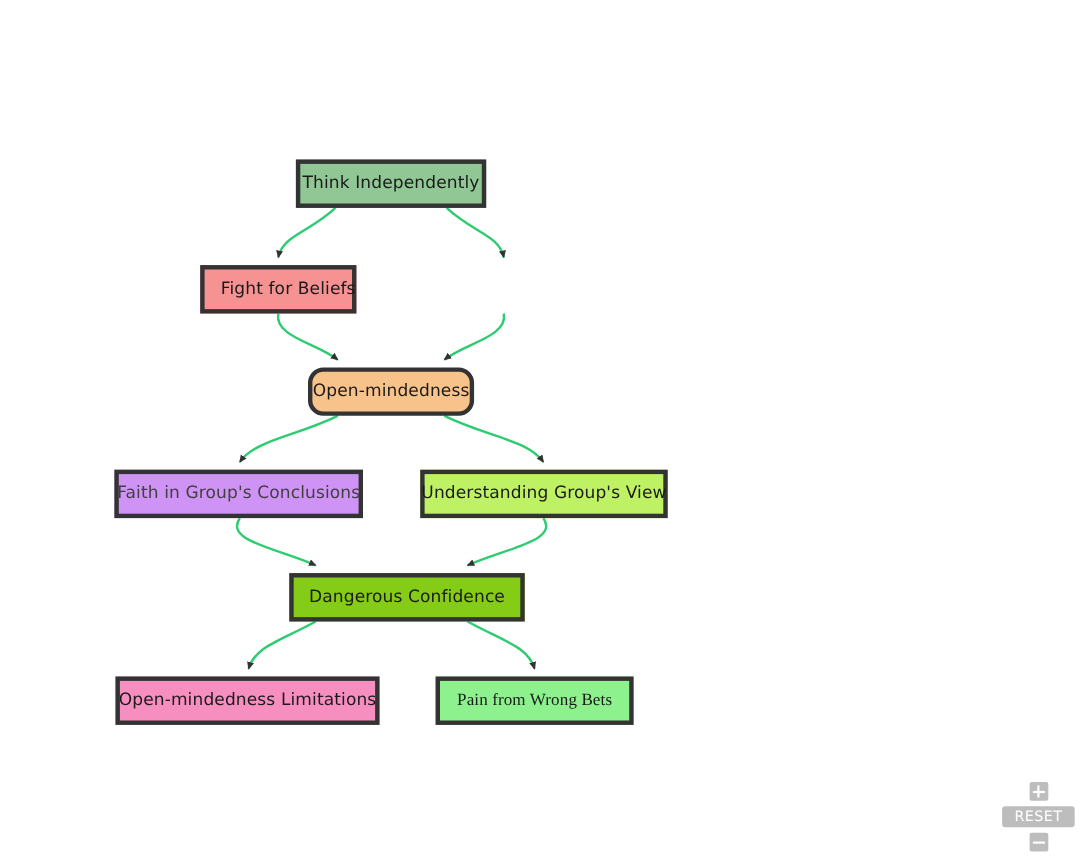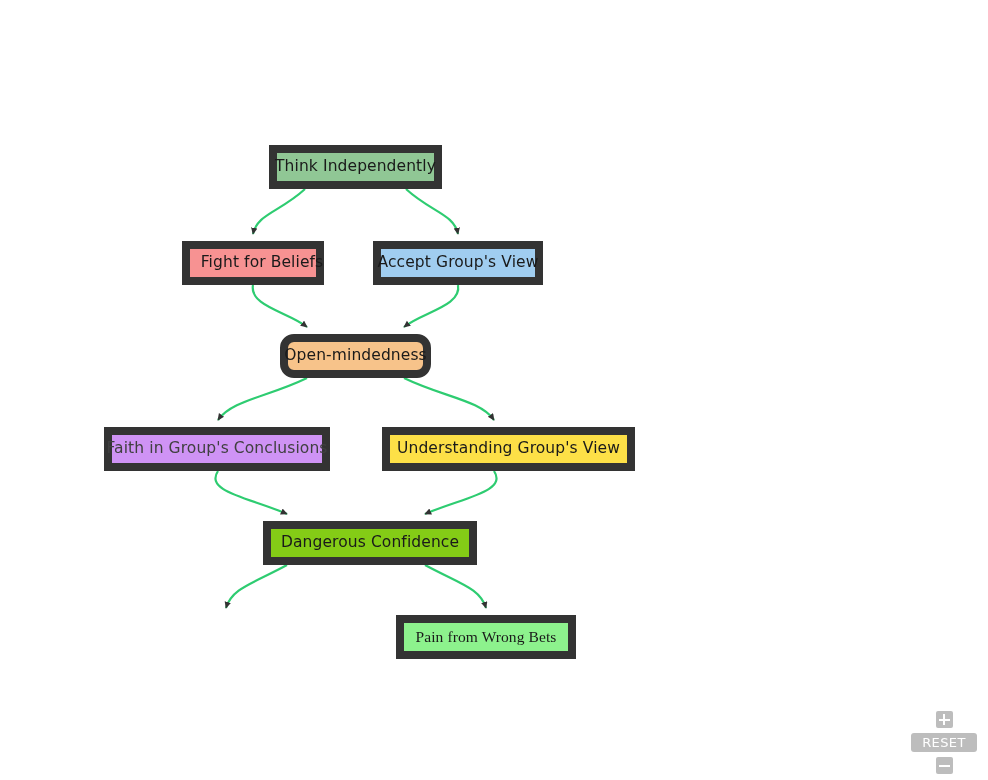--- a/index.html
+++ b/index.html
@@ -29,21 +29,21 @@
     left: 0;
     top: 0;
     width: 988px;
     height: 780px;
     pointer-events: none;
   }
 
   .node {
     position: absolute;
     box-sizing: border-box;
-    border: 8px solid #be185d;
+    border: 4px solid #be185d;
     display: flex;
     align-items: center;
     justify-content: center;
     color: #1a1a1a;
     font-size: 15.5px;
     font-family: "DejaVu Sans", "Liberation Sans", sans-serif;
     letter-spacing: 0.1px;
     white-space: nowrap;
     line-height: 1;
   }
@@ -147,40 +147,40 @@
   </svg>
 
   <div class="node" style="left: 269px; top: 145px; width: 173px; height: 44px; background: rgb(144, 199, 149); border-color: rgb(51, 51, 51); color: rgb(26, 26, 26);">
     <span class="node-label">Think Independently</span>
   </div>
 
   <div class="node" style="left: 182px; top: 241px; width: 142px; height: 44px; background: rgb(247, 146, 146); border-color: rgb(51, 51, 51); color: rgb(26, 26, 26); padding-left: 18px;">
     <span class="node-label">Fight for Beliefs</span>
   </div>
 
-  <div class="node" style="left: 373px; top: 241px; width: 170px; height: 44px; background: rgb(160, 205, 240); border-color: rgb(51, 51, 51); color: rgb(26, 26, 26);">
-    <span class="node-label">Accept Group's View</span>
-  </div>
 
   <div class="node" style="left: 280px; top: 334px; width: 151px; height: 44px; background: rgb(247, 195, 138); border-color: rgb(51, 51, 51); color: rgb(26, 26, 26); border-radius: 14px;">
     <span class="node-label">Open-mindedness</span>
   </div>
 
   <div class="node" style="left: 104px; top: 427px; width: 226px; height: 44px; background: rgb(207, 147, 245); border-color: rgb(51, 51, 51); color: #404040;">
     <span class="node-label">Faith in Group's Conclusions</span>
   </div>
 
-  <div class="node" style="left: 382px; top: 427px; width: 253px; height: 44px; background: #fde047; border-color: rgb(51, 51, 51); color: rgb(26, 26, 26);">
+  <div class="node" style="left: 382px; top: 427px; width: 225px; height: 44px; background: #bef264; border-color: rgb(51, 51, 51); color: rgb(26, 26, 26);">
     <span class="node-label">Understanding Group's View</span>
   </div>
 
   <div class="node" style="left: 263px; top: 521px; width: 214px; height: 44px; background: #84cc16; border-color: rgb(51, 51, 51); color: rgb(26, 26, 26);">
     <span class="node-label">Dangerous Confidence</span>
   </div>
 
+  <div class="node" style="left: 105px; top: 615px; width: 240px; height: 44px; background: rgb(247, 142, 192); border-color: rgb(51, 51, 51); color: rgb(26, 26, 26);">
+    <span class="node-label">Open-mindedness Limitations</span>
+  </div>
 
   <div class="node" style="left: 396px; top: 615px; width: 180px; height: 44px; background: rgb(141, 242, 141); border-color: rgb(51, 51, 51); color: rgb(26, 26, 26); font-family: Liberation Serif, serif;">
     <span class="node-label">Pain from Wrong Bets</span>
   </div>
 
   <div id="zoom-controls">
     <button class="ctrl-btn ctrl-plusminus" id="zoom-in-button" title="zoom in" style="background: rgb(189, 189, 189);">
       <span class="bar-h"></span>
       <span class="bar-v"></span>
     </button>

